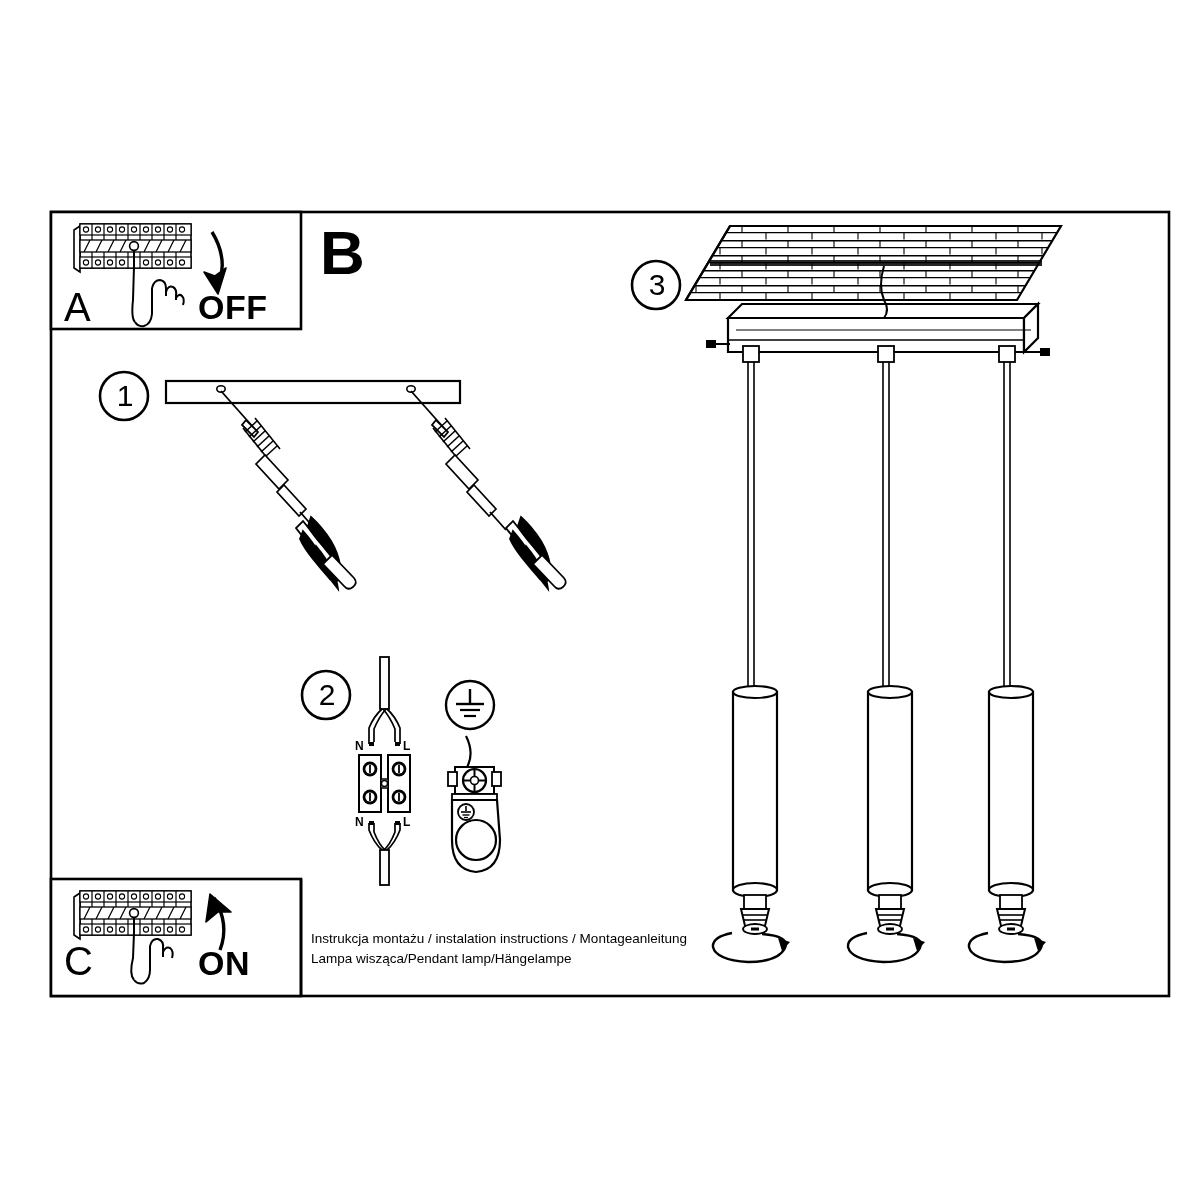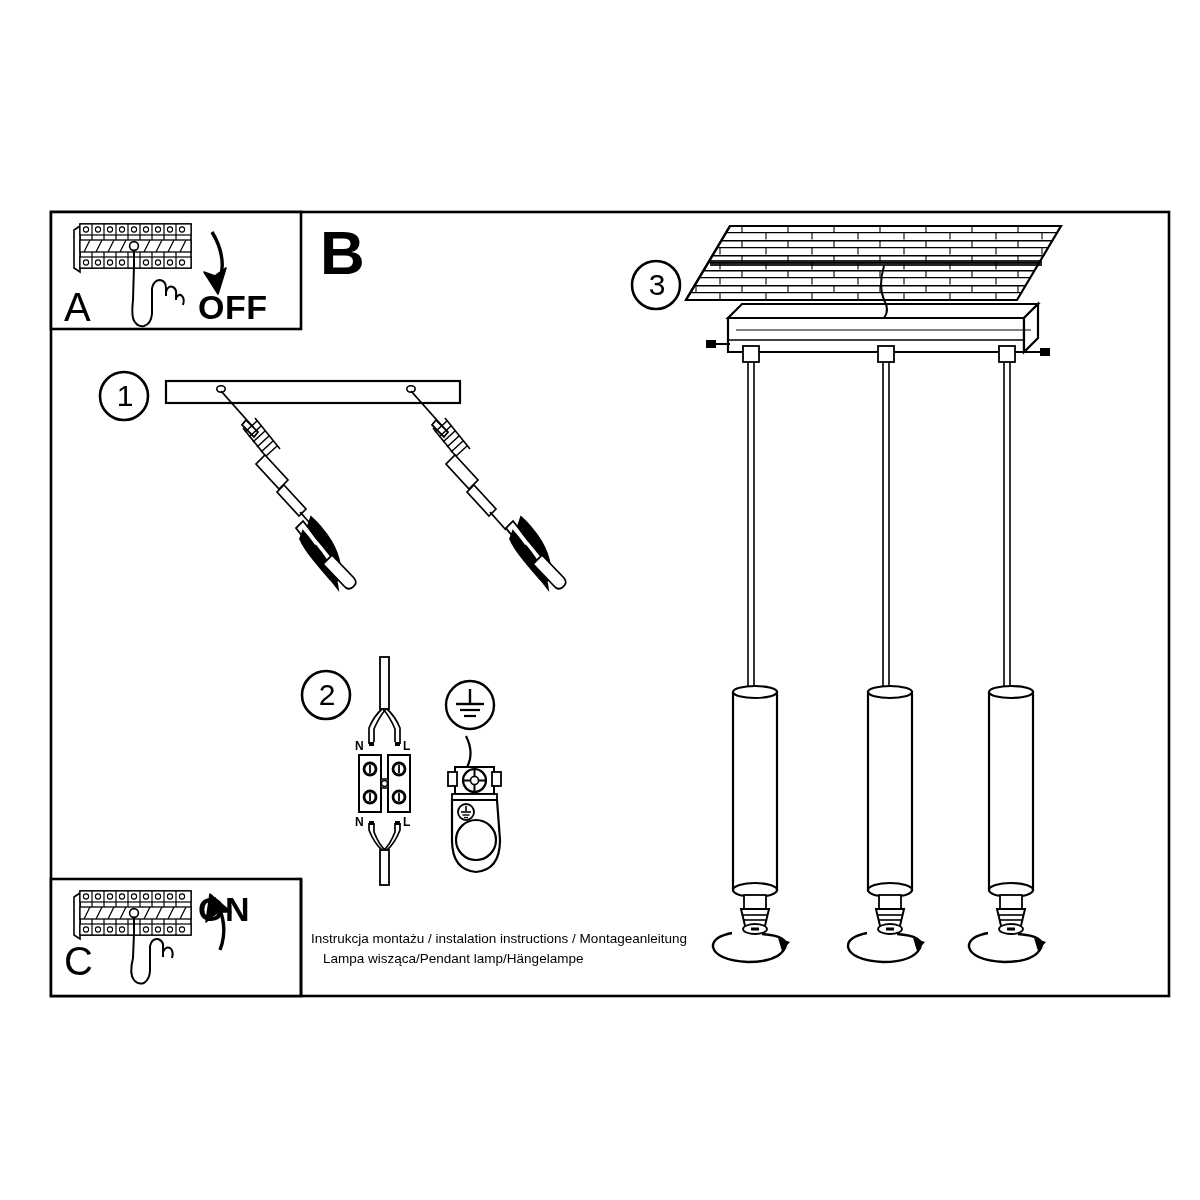--- a/index.html
+++ b/index.html
@@ -466,29 +466,29 @@
   </svg>
 
   <div class="txt letter-a" style="left:64px; top:287px;">A</div>
 
   <div class="txt onoff" style="left:198px; top:290px;">OFF</div>
 
   <div class="txt letter-b" style="left:320px; top:222px;">B</div>
 
   <div class="txt letter-c" style="left:64px; top:941px;">C</div>
 
-  <div class="txt onoff" style="left:198px; top:892px;">ON</div>
+  <div class="txt onoff" style="left:198px; top:946px;">ON</div>
 
   <div class="txt stepnum" style="left:115px; top:381px; width:20px;">1</div>
 
   <div class="txt stepnum" style="left:317px; top:680px; width:20px;">2</div>
 
   <div class="txt stepnum" style="left:647px; top:270px; width:20px;">3</div>
 
   <div class="txt nl-label" style="left:355px; top:740px;">N</div>
   <div class="txt nl-label" style="left:403px; top:740px;">L</div>
   <div class="txt nl-label" style="left:355px; top:816px;">N</div>
   <div class="txt nl-label" style="left:403px; top:816px;">L</div>
 
   <div class="txt caption" style="left:311px; top:932px;">Instrukcja montażu / instalation instructions / Montageanleitung</div>
-  <div class="txt caption" style="left:323px; top:952px;">Lampa wisząca/Pendant lamp/Hängelampe</div>
+  <div class="txt caption" style="left:311px; top:952px;">Lampa wisząca/Pendant lamp/Hängelampe</div>
 
 </div>
 
 </body></html>

